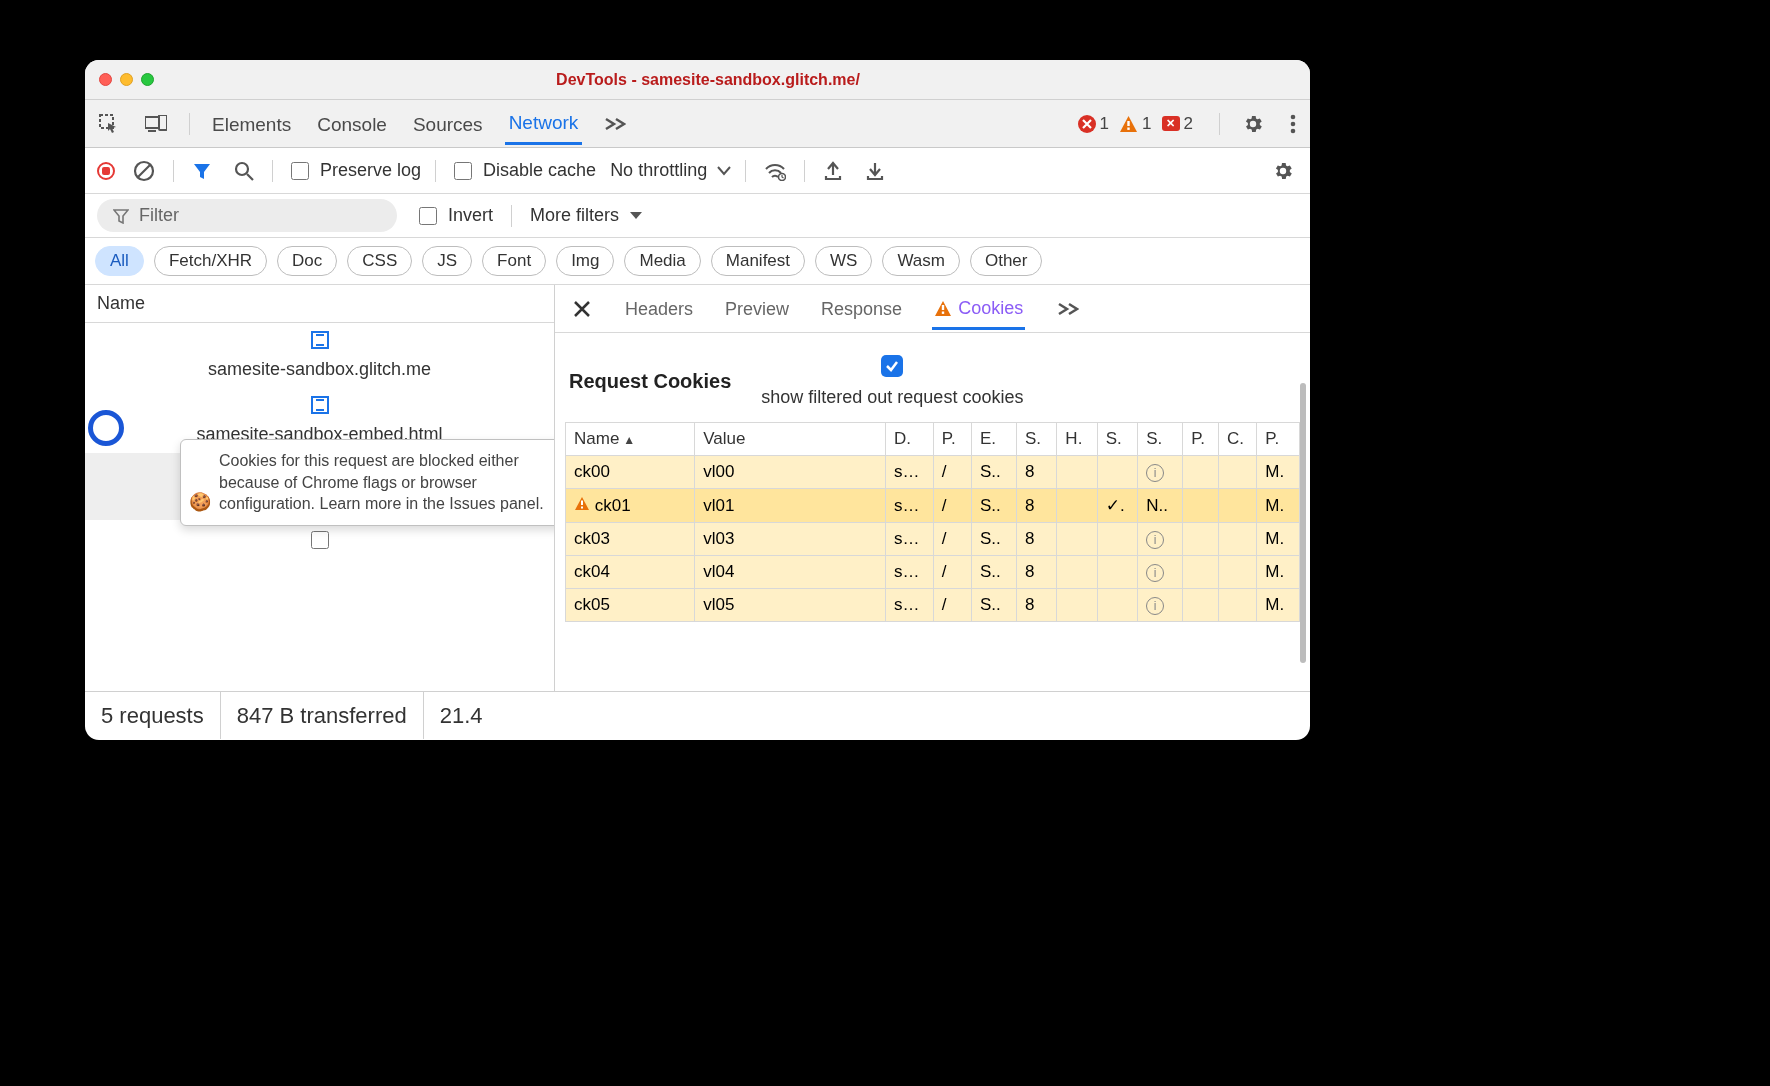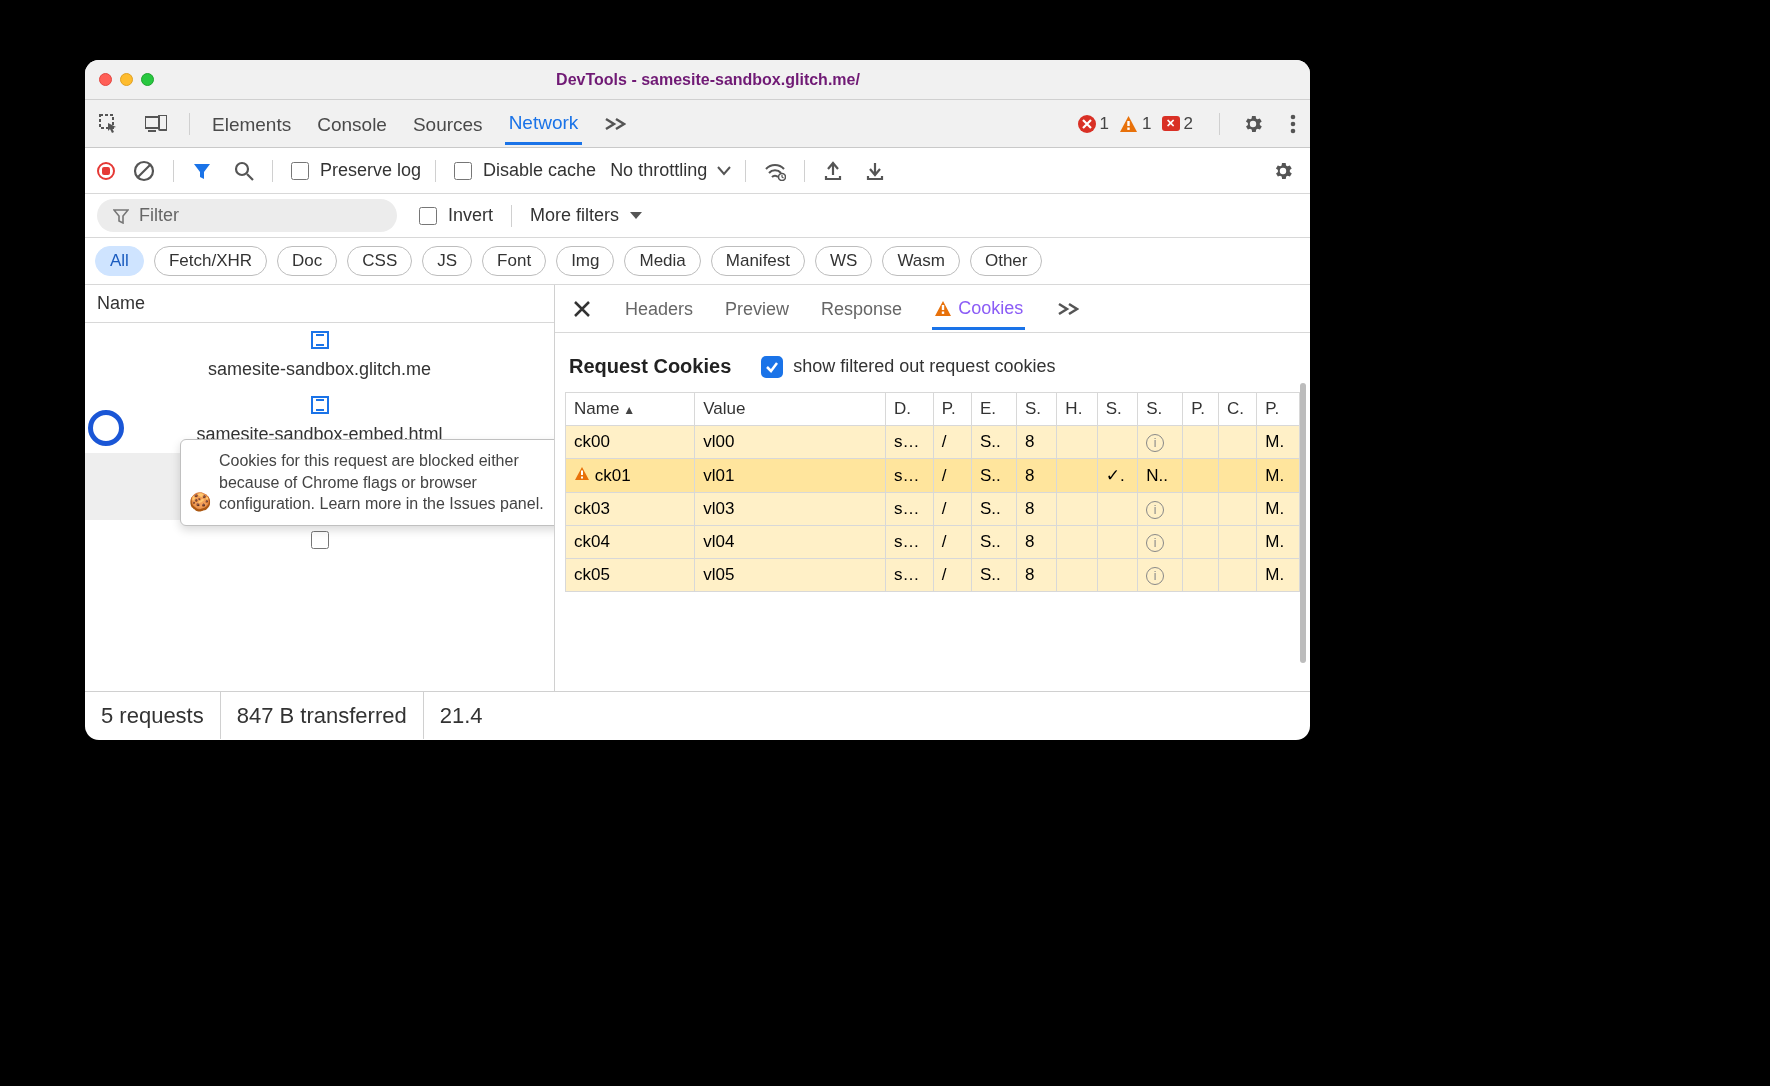--- a/index.html
+++ b/index.html
@@ -9,21 +9,21 @@
     background:#fff; border-radius:14px; overflow:hidden;
     box-shadow:0 25px 60px rgba(0,0,0,0.55);
   }
   
   .titlebar { height:40px; background:#f1f1f1; display:flex; align-items:center; padding:0 14px; border-bottom:1px solid #d0d0d0; }
   .traffic { display:flex; gap:8px; }
   .dot { width:13px; height:13px; border-radius:50%; }
   .dot.red { background:#ff5f57; border:1px solid #e24640; }
   .dot.yellow { background:#febc2e; border:1px solid #dfa023; }
   .dot.green { background:#28c840; border:1px solid #1fa32f; }
-  .title { flex:1; text-align:center; font-weight:600; color:#701a75; font-size:16px;margin-left:16px; }
+  .title { flex:1; text-align:center; font-weight:600; color:#b91c1c; font-size:16px;margin-left:16px; }
   
   .tabsrow {
     display:flex; align-items:center; height:48px; padding:0 10px; background:#f1f1f1;
     border-bottom:1px solid #c9c9c9; gap:18px;
   }
   .icon-btn { display:inline-flex; align-items:center; justify-content:center; color:#5a5a5a; cursor:pointer; padding:4px; }
   svg { display:block; }
   .tab { font-size:19px; color:#4a4a4a; cursor:pointer; padding:10px 4px 8px; }
   .tab.active { color:#1a73e8; border-bottom:3px solid #1a73e8; }
   .spacer { flex:1; }
@@ -64,21 +64,21 @@
   }
   .tooltip .cookie-emoji { position:absolute; left:8px; bottom:10px; font-size:18px; }
   .ringcircle { position:absolute; left:3px; top:87px; width:36px; height:36px; border:5px solid #1a56d6; border-radius:50%; z-index:3; background:transparent; pointer-events:none;}
   
   .rightpane { flex:1; display:flex; flex-direction:column; position:relative; }
   .detail-tabs { display:flex; align-items:center; gap:28px; height:48px; padding:0 14px; border-bottom:1px solid #d8d8d8; }
   .dtab { font-size:18px; color:#666; cursor:pointer; padding:10px 2px 8px; }
   .dtab.active { color:#8b5cf6; border-bottom:3px solid #1a73e8; display:flex; align-items:center; gap:6px; }
   .sechead { display:flex; align-items:center; gap:30px; padding:22px 14px 8px; }
   .sechead h3 { margin:0; font-size:20px; font-weight:700; color:#222;}
-  .bluecb { display:flex; align-items:center; gap:10px; font-size:18px; color:#333; cursor:pointer;}
+  .bluecb { display:flex; align-items:center; gap:10px; font-size:18px; color:#333; cursor:pointer;flex-direction:column;}
   .bluecb .cb { width:22px; height:22px; background:#1a73e8; border-radius:5px; display:inline-flex; align-items:center; justify-content:center; color:#fff; }
   
   table.ck { width:calc(100% - 20px); margin:6px 10px 0; border-collapse:collapse; font-size:17px;}
   table.ck th, table.ck td { border:1px solid #d8d8d8; padding:6px 8px; text-align:left; white-space:nowrap; overflow:hidden; }
   table.ck th { background:#fff; color:#333; font-weight:400; }
   table.ck tr.odd { background:#fff0c7; }
   table.ck tr.warn td { background:#ffe59d;margin-left:21px; }
   .sort { font-size:12px; color:#444; margin-left:4px; }
   .info-i { display:inline-flex; width:18px; height:18px; border:1.5px solid #888; border-radius:50%; align-items:center; justify-content:center; font-size:12px; color:#888;}
   .smalltri { display:inline-flex; width:16px; height:16px; }

